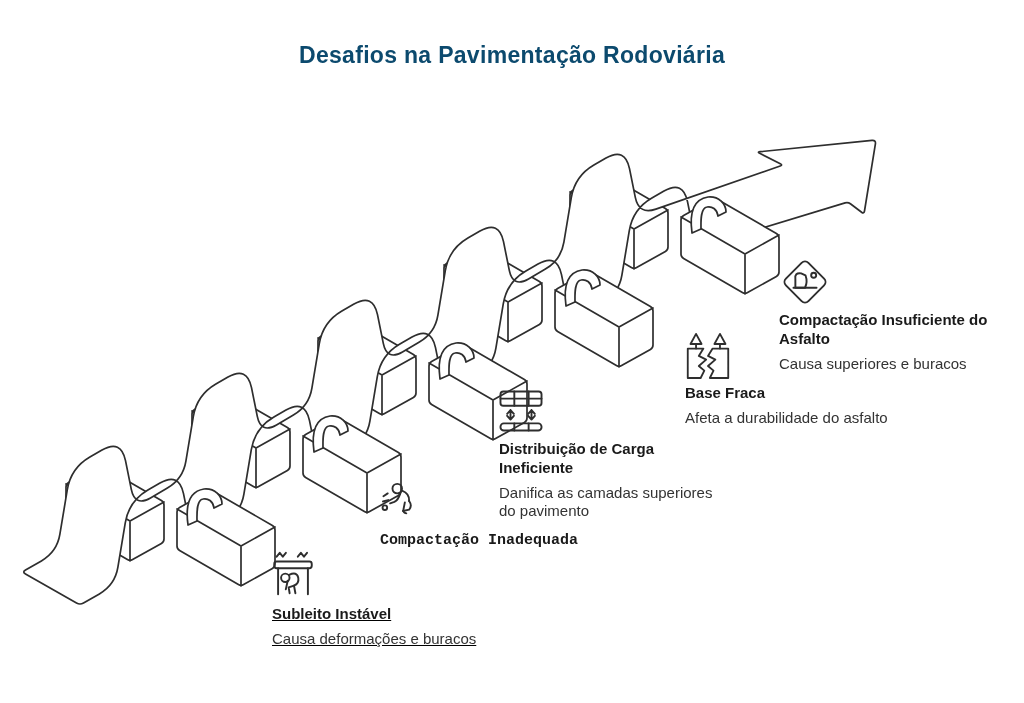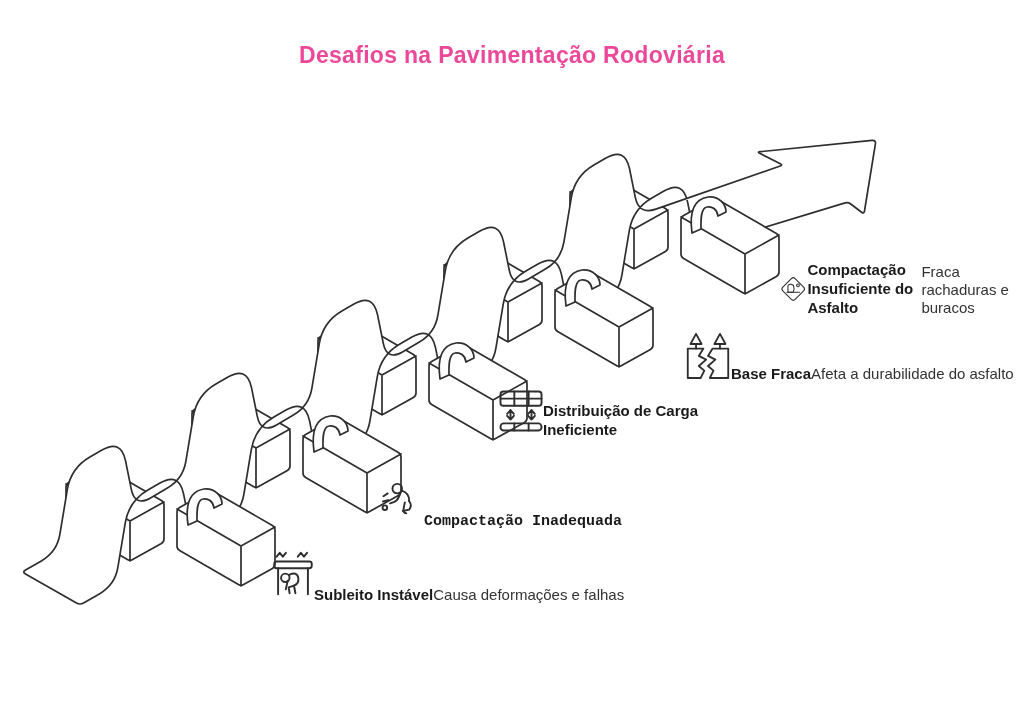--- a/index.html
+++ b/index.html
@@ -2,24 +2,24 @@
 <html><head>
 <meta charset="utf-8">
 <style>
   html,body{margin:0;padding:0;}
   body{
     width:1024px;height:703px;position:relative;overflow:hidden;
     background:#ffffff;font-family:"Liberation Sans",sans-serif;
   }
   .main-title{
     position:absolute;top:42px;left:0;width:100%;text-align:center;
-    font-size:23px;font-weight:700;letter-spacing:.3px;color:#ec4899;
+    font-size:23px;font-weight:700;letter-spacing:.3px;color:#0c4a6e;
   }
   #scene{position:absolute;left:0;top:0;}
-  .step{position:absolute;display:flex;flex-direction:row;align-items:flex-end;}
+  .step{position:absolute;display:flex;flex-direction:column;align-items:flex-start;}
   .step .icon{display:block;}
   .step .step-title{
     font-size:15px;font-weight:700;color:#1a1a1a;line-height:19px;white-space:pre-line;
   }
   .step .step-desc{
     font-size:15px;font-weight:400;color:#333333;line-height:18px;white-space:pre-line;margin-top:7px;
   }
 </style>
 </head>
 <body>
@@ -74,33 +74,33 @@
     </g>
   <g id="gArch">
       <path d="M188.0,525.0 C185.0,503.0 191.0,491.0 204.0,489.0 C215.0,488.0 222.0,496.0 222.0,504.0 L214.0,508.0 C213.0,501.0 208.0,498.0 203.0,499.0 C196.0,500.0 197.0,515.0 197.0,521.0 Z" fill="#ffffff" stroke="#2e2e2e" stroke-width="1.7" stroke-linejoin="round"></path>
       <path d="M314.0,452.0 C311.0,430.0 317.0,418.0 330.0,416.0 C341.0,415.0 348.0,423.0 348.0,431.0 L340.0,435.0 C339.0,428.0 334.0,425.0 329.0,426.0 C322.0,427.0 323.0,442.0 323.0,448.0 Z" fill="#ffffff" stroke="#2e2e2e" stroke-width="1.7" stroke-linejoin="round"></path>
       <path d="M440.0,379.0 C437.0,357.0 443.0,345.0 456.0,343.0 C467.0,342.0 474.0,350.0 474.0,358.0 L466.0,362.0 C465.0,355.0 460.0,352.0 455.0,353.0 C448.0,354.0 449.0,369.0 449.0,375.0 Z" fill="#ffffff" stroke="#2e2e2e" stroke-width="1.7" stroke-linejoin="round"></path>
       <path d="M566.0,306.0 C563.0,284.0 569.0,272.0 582.0,270.0 C593.0,269.0 600.0,277.0 600.0,285.0 L592.0,289.0 C591.0,282.0 586.0,279.0 581.0,280.0 C574.0,281.0 575.0,296.0 575.0,302.0 Z" fill="#ffffff" stroke="#2e2e2e" stroke-width="1.7" stroke-linejoin="round"></path>
       <path d="M692.0,233.0 C689.0,211.0 695.0,199.0 708.0,197.0 C719.0,196.0 726.0,204.0 726.0,212.0 L718.0,216.0 C717.0,209.0 712.0,206.0 707.0,207.0 C700.0,208.0 701.0,223.0 701.0,229.0 Z" fill="#ffffff" stroke="#2e2e2e" stroke-width="1.7" stroke-linejoin="round"></path>
     </g>
 </svg>
 
-<div class="step" style="left:272px;top:549px;">
+<div class="step" style="left:272px;top:549px;text-decoration:underline;">
   <svg class="icon" width="42" height="50" viewBox="0 0 42 52" fill="none" stroke="#2e2e2e" stroke-width="2" stroke-linecap="round" stroke-linejoin="round" style="margin-bottom:5px;">
     <path d="M4,8 l3.2,-4 3.2,4 3.2,-4"></path>
     <path d="M26,8 l3.2,-4 3.2,4 3.2,-4"></path>
     <rect x="1.5" y="13" width="39" height="7" rx="2.5"></rect>
     <path d="M5.5,20 V47 M36.5,20 V47"></path>
     <circle cx="13" cy="30" r="4.4"></circle>
     <path d="M17,27 Q25,23 26.5,30 Q27.5,36 22,38 L23.5,46"></path>
     <path d="M15.5,33 L13.5,42"></path>
     <path d="M22,38 L16.5,40 L17.5,46"></path>
   </svg>
   <div class="step-title">Subleito Instável</div>
-  <div class="step-desc">Causa deformações e falhas</div>
+  <div class="step-desc">Causa deformações e buracos</div>
 </div>
 
 <div class="step" style="left:380px;top:481px;font-family:Liberation Mono, monospace;">
   <svg class="icon" width="44" height="40" viewBox="0 0 46 42" fill="none" stroke="#2e2e2e" stroke-width="2" stroke-linecap="round" stroke-linejoin="round" style="margin-bottom:10px;">
     <circle cx="18" cy="8" r="5"></circle>
     <path d="M8,13 l-4.5,3"></path>
     <path d="M8.5,20 l-5.5,1.5"></path>
     <circle cx="5" cy="28" r="2.4"></circle>
     <path d="M23,10 Q31,13 30.5,21"></path>
     <path d="M21,13.5 Q19,20 15,22 L10.5,23.5"></path>
@@ -114,20 +114,22 @@
   <svg class="icon" width="44" height="42" viewBox="0 0 46 44" fill="none" stroke="#2e2e2e" stroke-width="2" stroke-linecap="round" stroke-linejoin="round" style="margin-bottom:7px;">
     <rect x="1.5" y="1.5" width="43" height="15" rx="3"></rect>
     <path d="M16,1.5 V16.5 M31,1.5 V16.5 M1.5,9 H44.5"></path>
     <path d="M12,21 V31 M12,21 l-3.5,4 M12,21 l3.5,4 M12,31 l-3.5,-4 M12,31 l3.5,-4"></path>
     <path d="M34,21 V31 M34,21 l-3.5,4 M34,21 l3.5,4 M34,31 l-3.5,-4 M34,31 l3.5,-4"></path>
     <rect x="1.5" y="35" width="43" height="7.5" rx="3.5"></rect>
     <path d="M16,35 V42.5 M31,35 V42.5"></path>
   </svg>
   <div class="step-title">Distribuição de Carga
 Ineficiente</div>
+  <div class="step-desc">Danifica as camadas superiores
+do pavimento</div>
 </div>
 
 <div class="step" style="left:653px;top:331px;margin-left:32px;">
   <svg class="icon" width="46" height="48" viewBox="0 0 50 52" fill="none" stroke="#2e2e2e" stroke-width="2" stroke-linecap="round" stroke-linejoin="round" style="margin-bottom:4px;">
     <path d="M12,3 L18,14 H6 Z"></path>
     <path d="M12,14 V19"></path>
     <path d="M38,3 L44,14 H32 Z"></path>
     <path d="M38,14 V19"></path>
     <path d="M3,19 H20 L15,27 L23,31 L15,38 L21,43 L17,51 H3 Z"></path>
     <path d="M47,19 H30 L25,27 L33,31 L25,38 L31,43 L27,51 H47 Z"></path>
@@ -138,14 +140,14 @@
 
 <div class="step" style="left:779px;top:256px;">
   <svg class="icon" width="52" height="52" viewBox="0 0 54 54" fill="none" stroke="#2e2e2e" stroke-width="2" stroke-linecap="round" stroke-linejoin="round" style="margin-bottom:2px;">
     <rect x="10.5" y="10.5" width="33" height="33" rx="5" transform="rotate(45 27 27)"></rect>
     <path d="M15,33 H39"></path>
     <path d="M17,33 V24 Q16,17 23,18 L27.5,20 Q30,27 27,33 Z"></path>
     <circle cx="36" cy="20" r="2.6"></circle>
   </svg>
   <div class="step-title">Compactação Insuficiente do
 Asfalto</div>
-  <div class="step-desc">Fraca rachaduras e buracos</div>
+  <div class="step-desc">Causa superiores e buracos</div>
 </div>
 
 </body></html>

